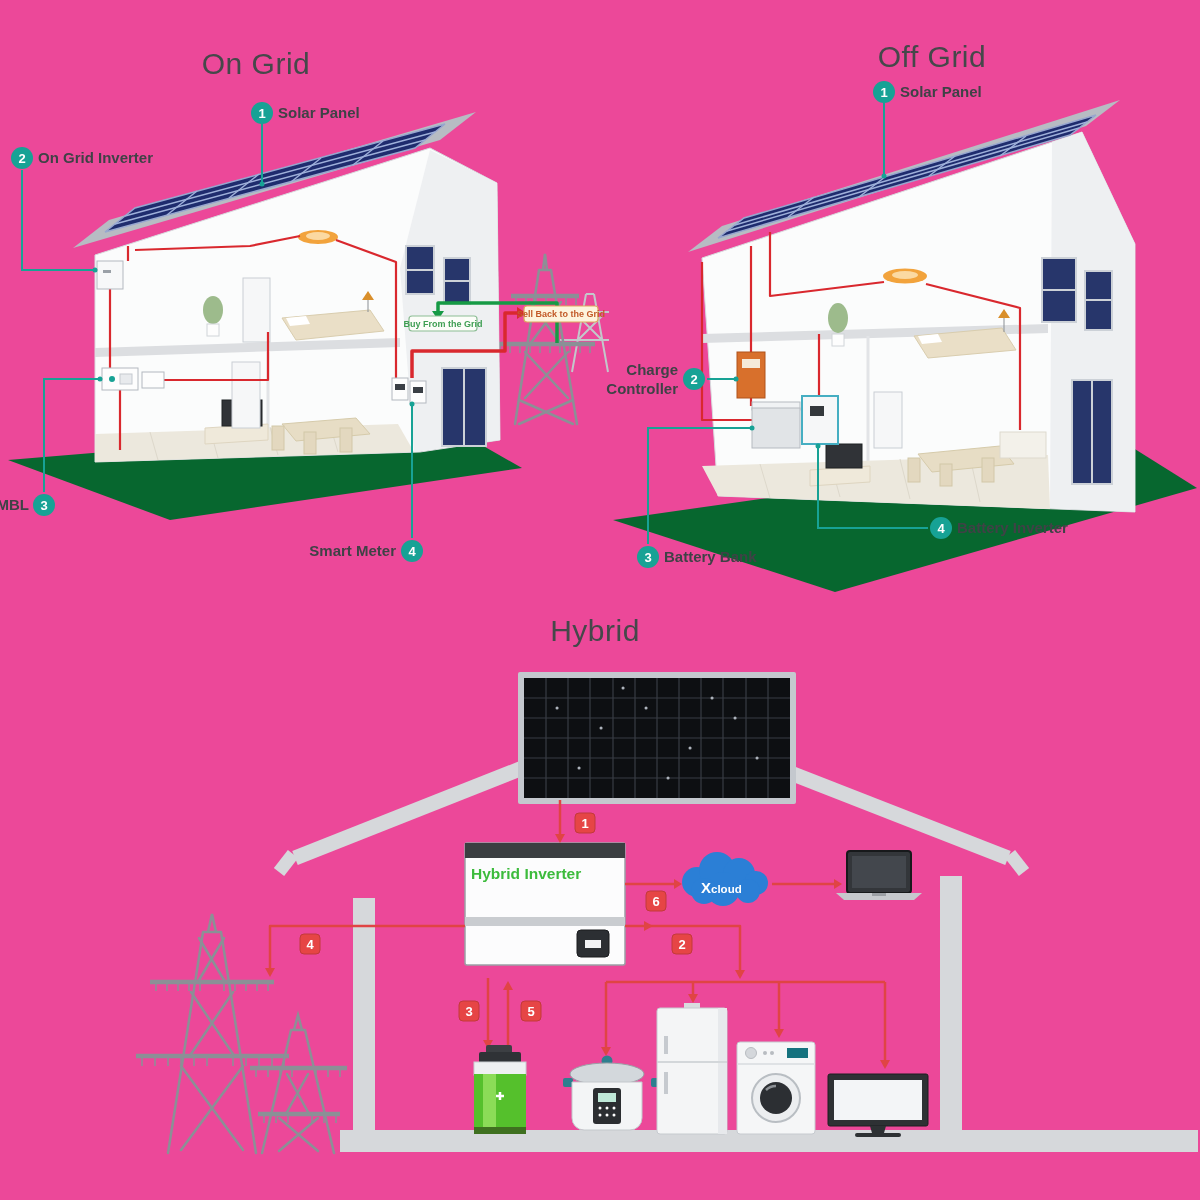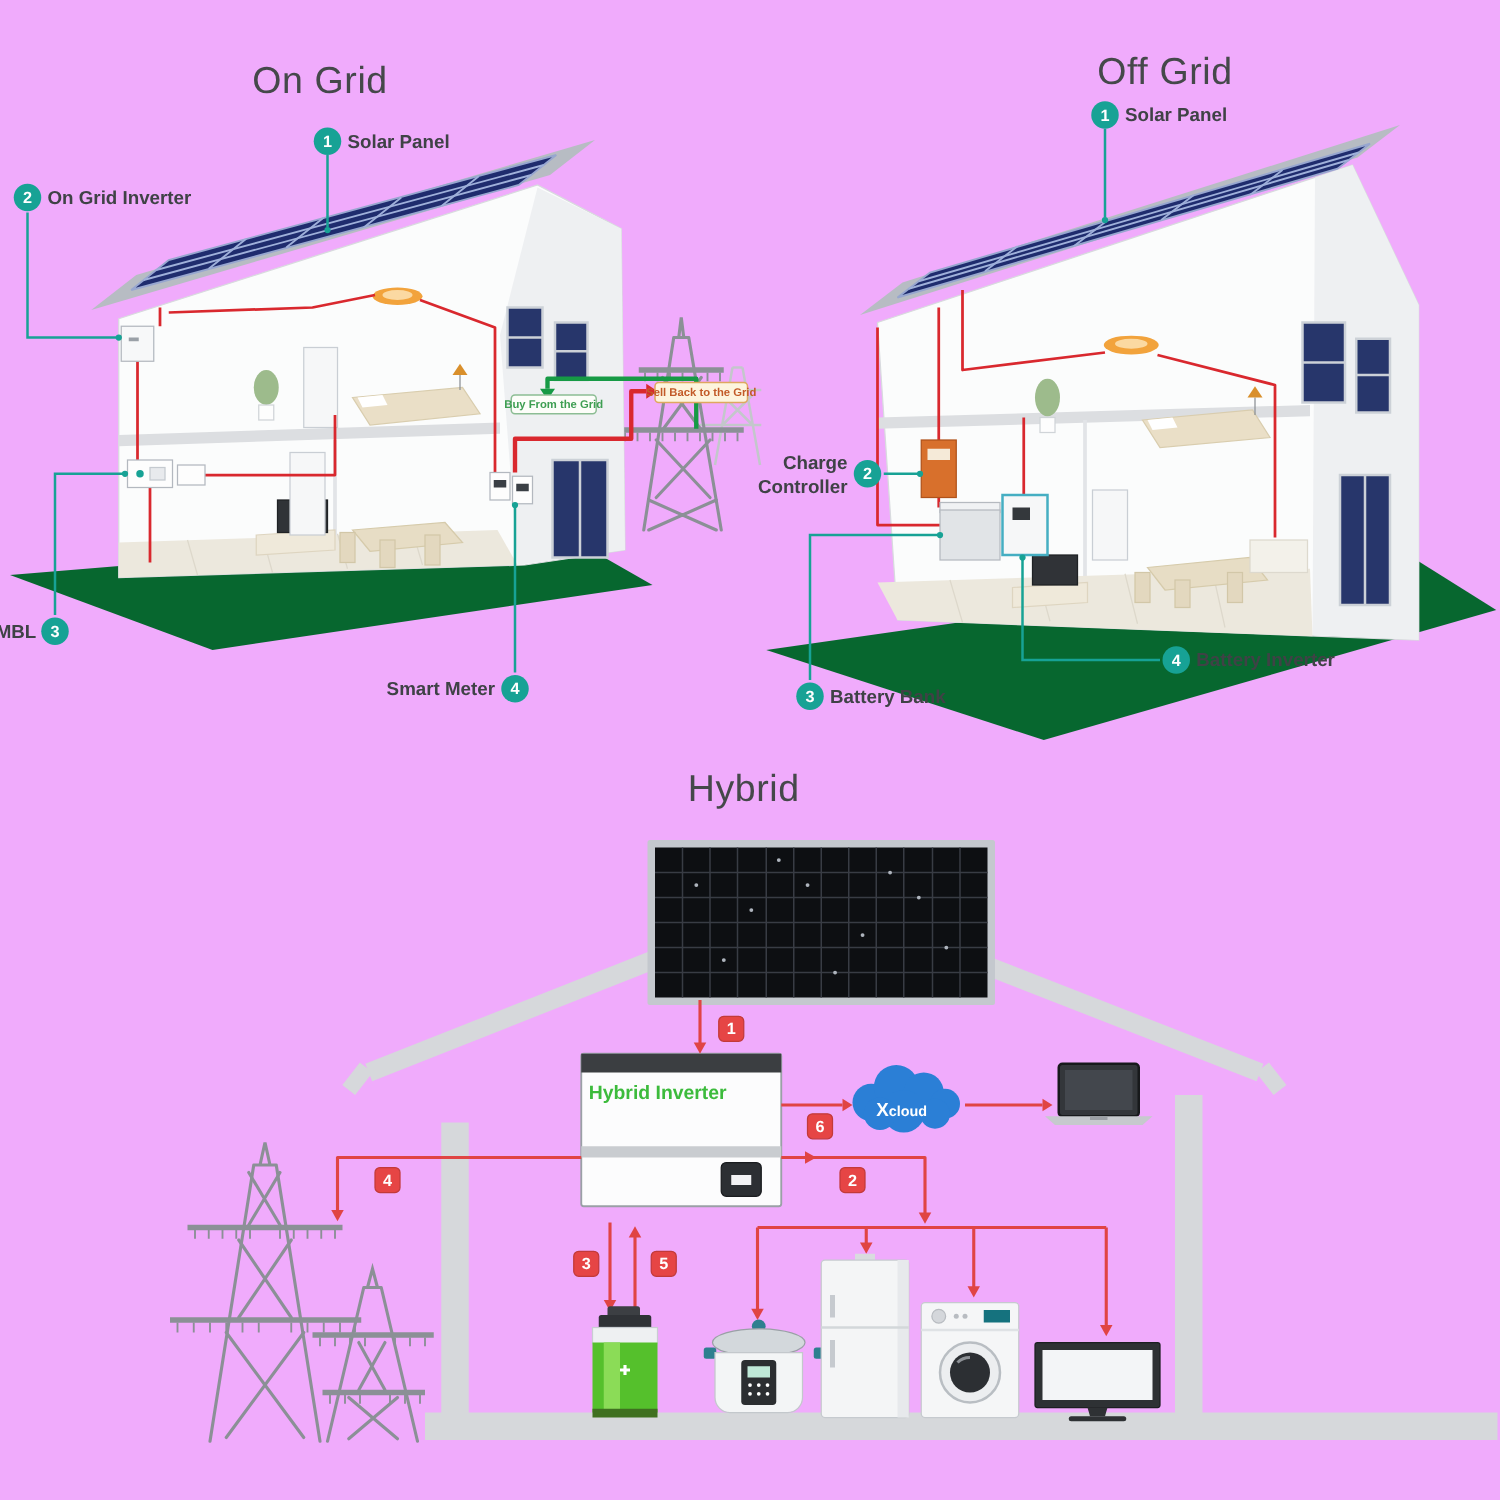--- a/index.html
+++ b/index.html
@@ -1,17 +1,17 @@
 <!DOCTYPE html>
 <html><head>
 <meta charset="utf-8">
 <style>
   html,body{margin:0;padding:0;background:#ffffff;}
   body{font-family:"Liberation Sans", sans-serif;}
-  .canvas{position:relative;width:1200px;height:1200px;background:#f0abfc;overflow:hidden;}
+  .canvas{position:relative;width:1200px;height:1200px;background:#ec4899;overflow:hidden;}
   .sec{position:absolute;}
   .title{font-size:30px;font-weight:300;fill:#45484a;letter-spacing:0.5px;}
   .lbl{font-size:15px;font-weight:bold;fill:#3f4246;}
   .bnum{font-size:13px;font-weight:bold;fill:#ffffff;}
   .tbadge{fill:#17a295;}
   .rbadge{fill:#e64545;stroke:#c23a3a;stroke-width:1;}
   .tealline{stroke:#17a295;stroke-width:2;fill:none;}
   .tealdot{fill:#17a295;}
   .redwire{stroke:#d9282e;stroke-width:2.2;fill:none;stroke-linejoin:round;}
   .hred{stroke:#e04444;stroke-width:2.5;fill:none;stroke-linejoin:round;}

